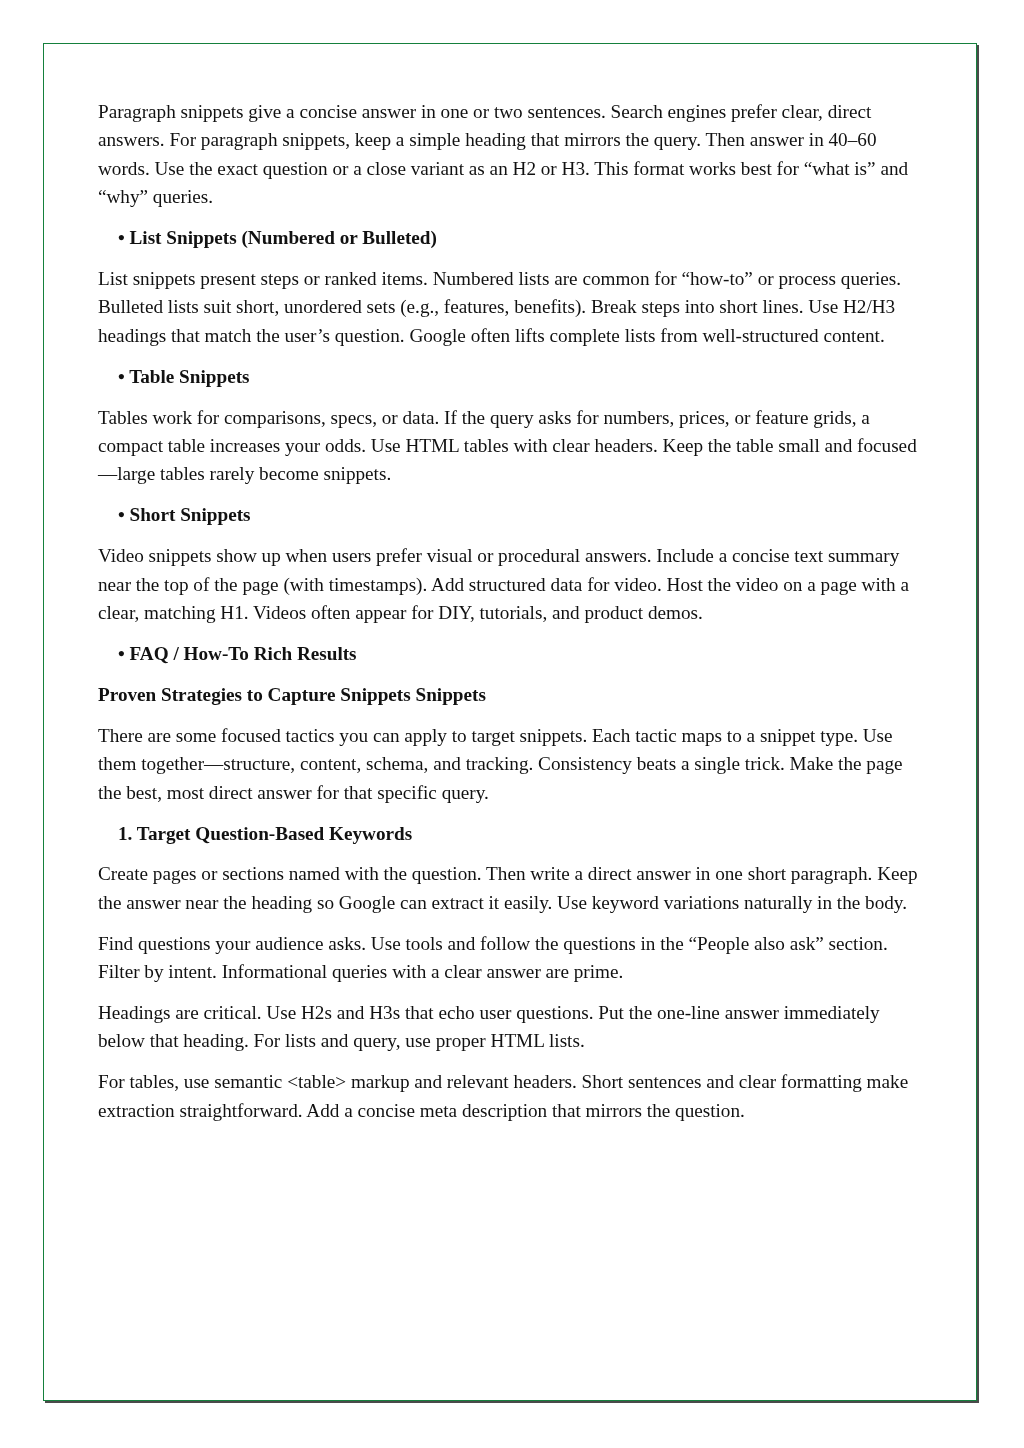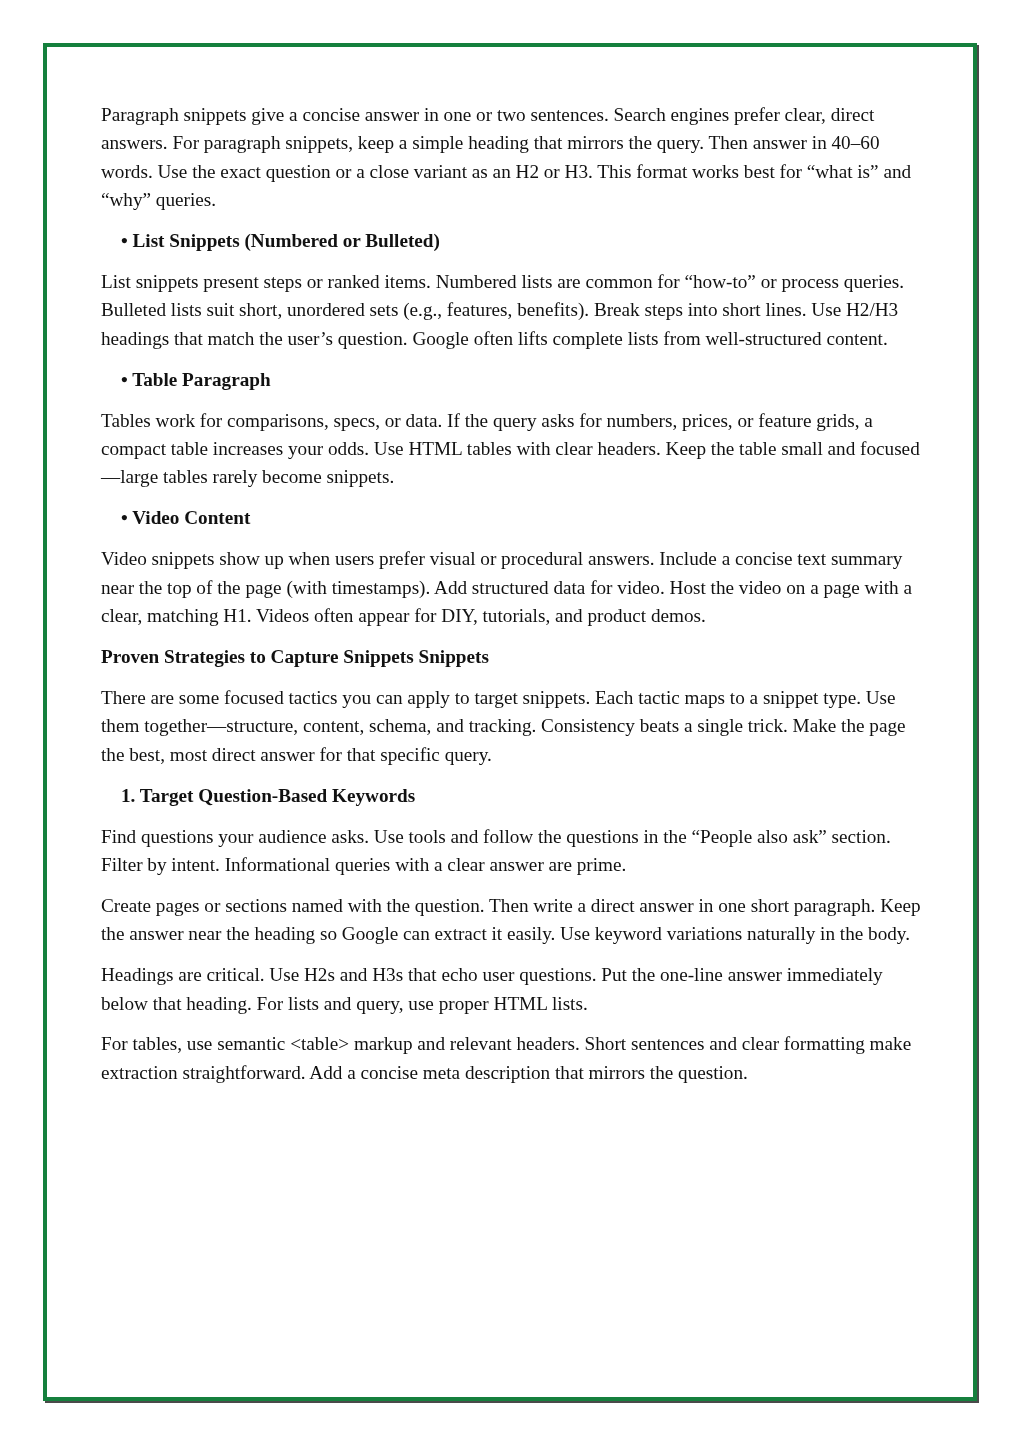--- a/index.html
+++ b/index.html
@@ -1,21 +1,21 @@
 <!DOCTYPE html>
 <html><head>
 <meta charset="utf-8">
 <style>
   html, body { margin: 0; padding: 0; background: #ffffff; }
   body { width: 1024px; height: 1448px; position: relative; overflow: hidden; }
   .page {
     position: absolute;
     left: 43px; top: 43px;
     width: 934px; height: 1358px;
-    border: 4px solid #15803d;
+    border: 1px solid #15803d;
     box-shadow: 2px 2px 0 0 #4a4a4a;
     background: #ffffff;
     box-sizing: border-box;
   }
   .content {
     position: absolute;
     left: 54px; top: 54px;
     width: 830px;
     font-family: "Liberation Serif", "DejaVu Serif", serif;
     font-size: 19.2px;
@@ -27,25 +27,26 @@
   .h.indent { padding-left: 20px; }
 </style>
 </head>
 <body>
 
 <div class="page">
   <div class="content">
     <p class="p">Paragraph snippets give a concise answer in one or two sentences. Search engines prefer clear, direct answers. For paragraph snippets, keep a simple heading that mirrors the query. Then answer in 40–60 words. Use the exact question or a close variant as an H2 or H3. This format works best for “what is” and “why” queries.</p>
     <p class="h indent">• List Snippets (Numbered or Bulleted)</p>
     <p class="p">List snippets present steps or ranked items. Numbered lists are common for “how-to” or process queries. Bulleted lists suit short, unordered sets (e.g., features, benefits). Break steps into short lines. Use H2/H3 headings that match the user’s question. Google often lifts complete lists from well-structured content.</p>
-    <p class="h indent">• Table Paragraph</p>
+    <p class="h indent">• Table Snippets</p>
     <p class="p">Tables work for comparisons, specs, or data. If the query asks for numbers, prices, or feature grids, a compact table increases your odds. Use HTML tables with clear headers. Keep the table small and focused—large tables rarely become snippets.</p>
-    <p class="h indent">• Video Content</p>
+    <p class="h indent">• Short Snippets</p>
     <p class="p">Video snippets show up when users prefer visual or procedural answers. Include a concise text summary near the top of the page (with timestamps). Add structured data for video. Host the video on a page with a clear, matching H1. Videos often appear for DIY, tutorials, and product demos.</p>
+    <p class="h indent">• FAQ / How-To Rich Results</p>
     <p class="h">Proven Strategies to Capture Snippets Snippets</p>
     <p class="p">There are some focused tactics you can apply to target snippets. Each tactic maps to a snippet type. Use them together—structure, content, schema, and tracking. Consistency beats a single trick. Make the page the best, most direct answer for that specific query.</p>
     <p class="h indent">1. Target Question-Based Keywords</p>
+    <p class="p">Create pages or sections named with the question. Then write a direct answer in one short paragraph. Keep the answer near the heading so Google can extract it easily. Use keyword variations naturally in the body.</p>
     <p class="p">Find questions your audience asks. Use tools and follow the questions in the “People also ask” section. Filter by intent. Informational queries with a clear answer are prime.</p>
-    <p class="p">Create pages or sections named with the question. Then write a direct answer in one short paragraph. Keep the answer near the heading so Google can extract it easily. Use keyword variations naturally in the body.</p>
     <p class="p">Headings are critical. Use H2s and H3s that echo user questions. Put the one-line answer immediately below that heading. For lists and query, use proper HTML lists.</p>
     <p class="p">For tables, use semantic &lt;table&gt; markup and relevant headers. Short sentences and clear formatting make extraction straightforward. Add a concise meta description that mirrors the question.</p>
   </div>
 </div>
 
 </body></html>

